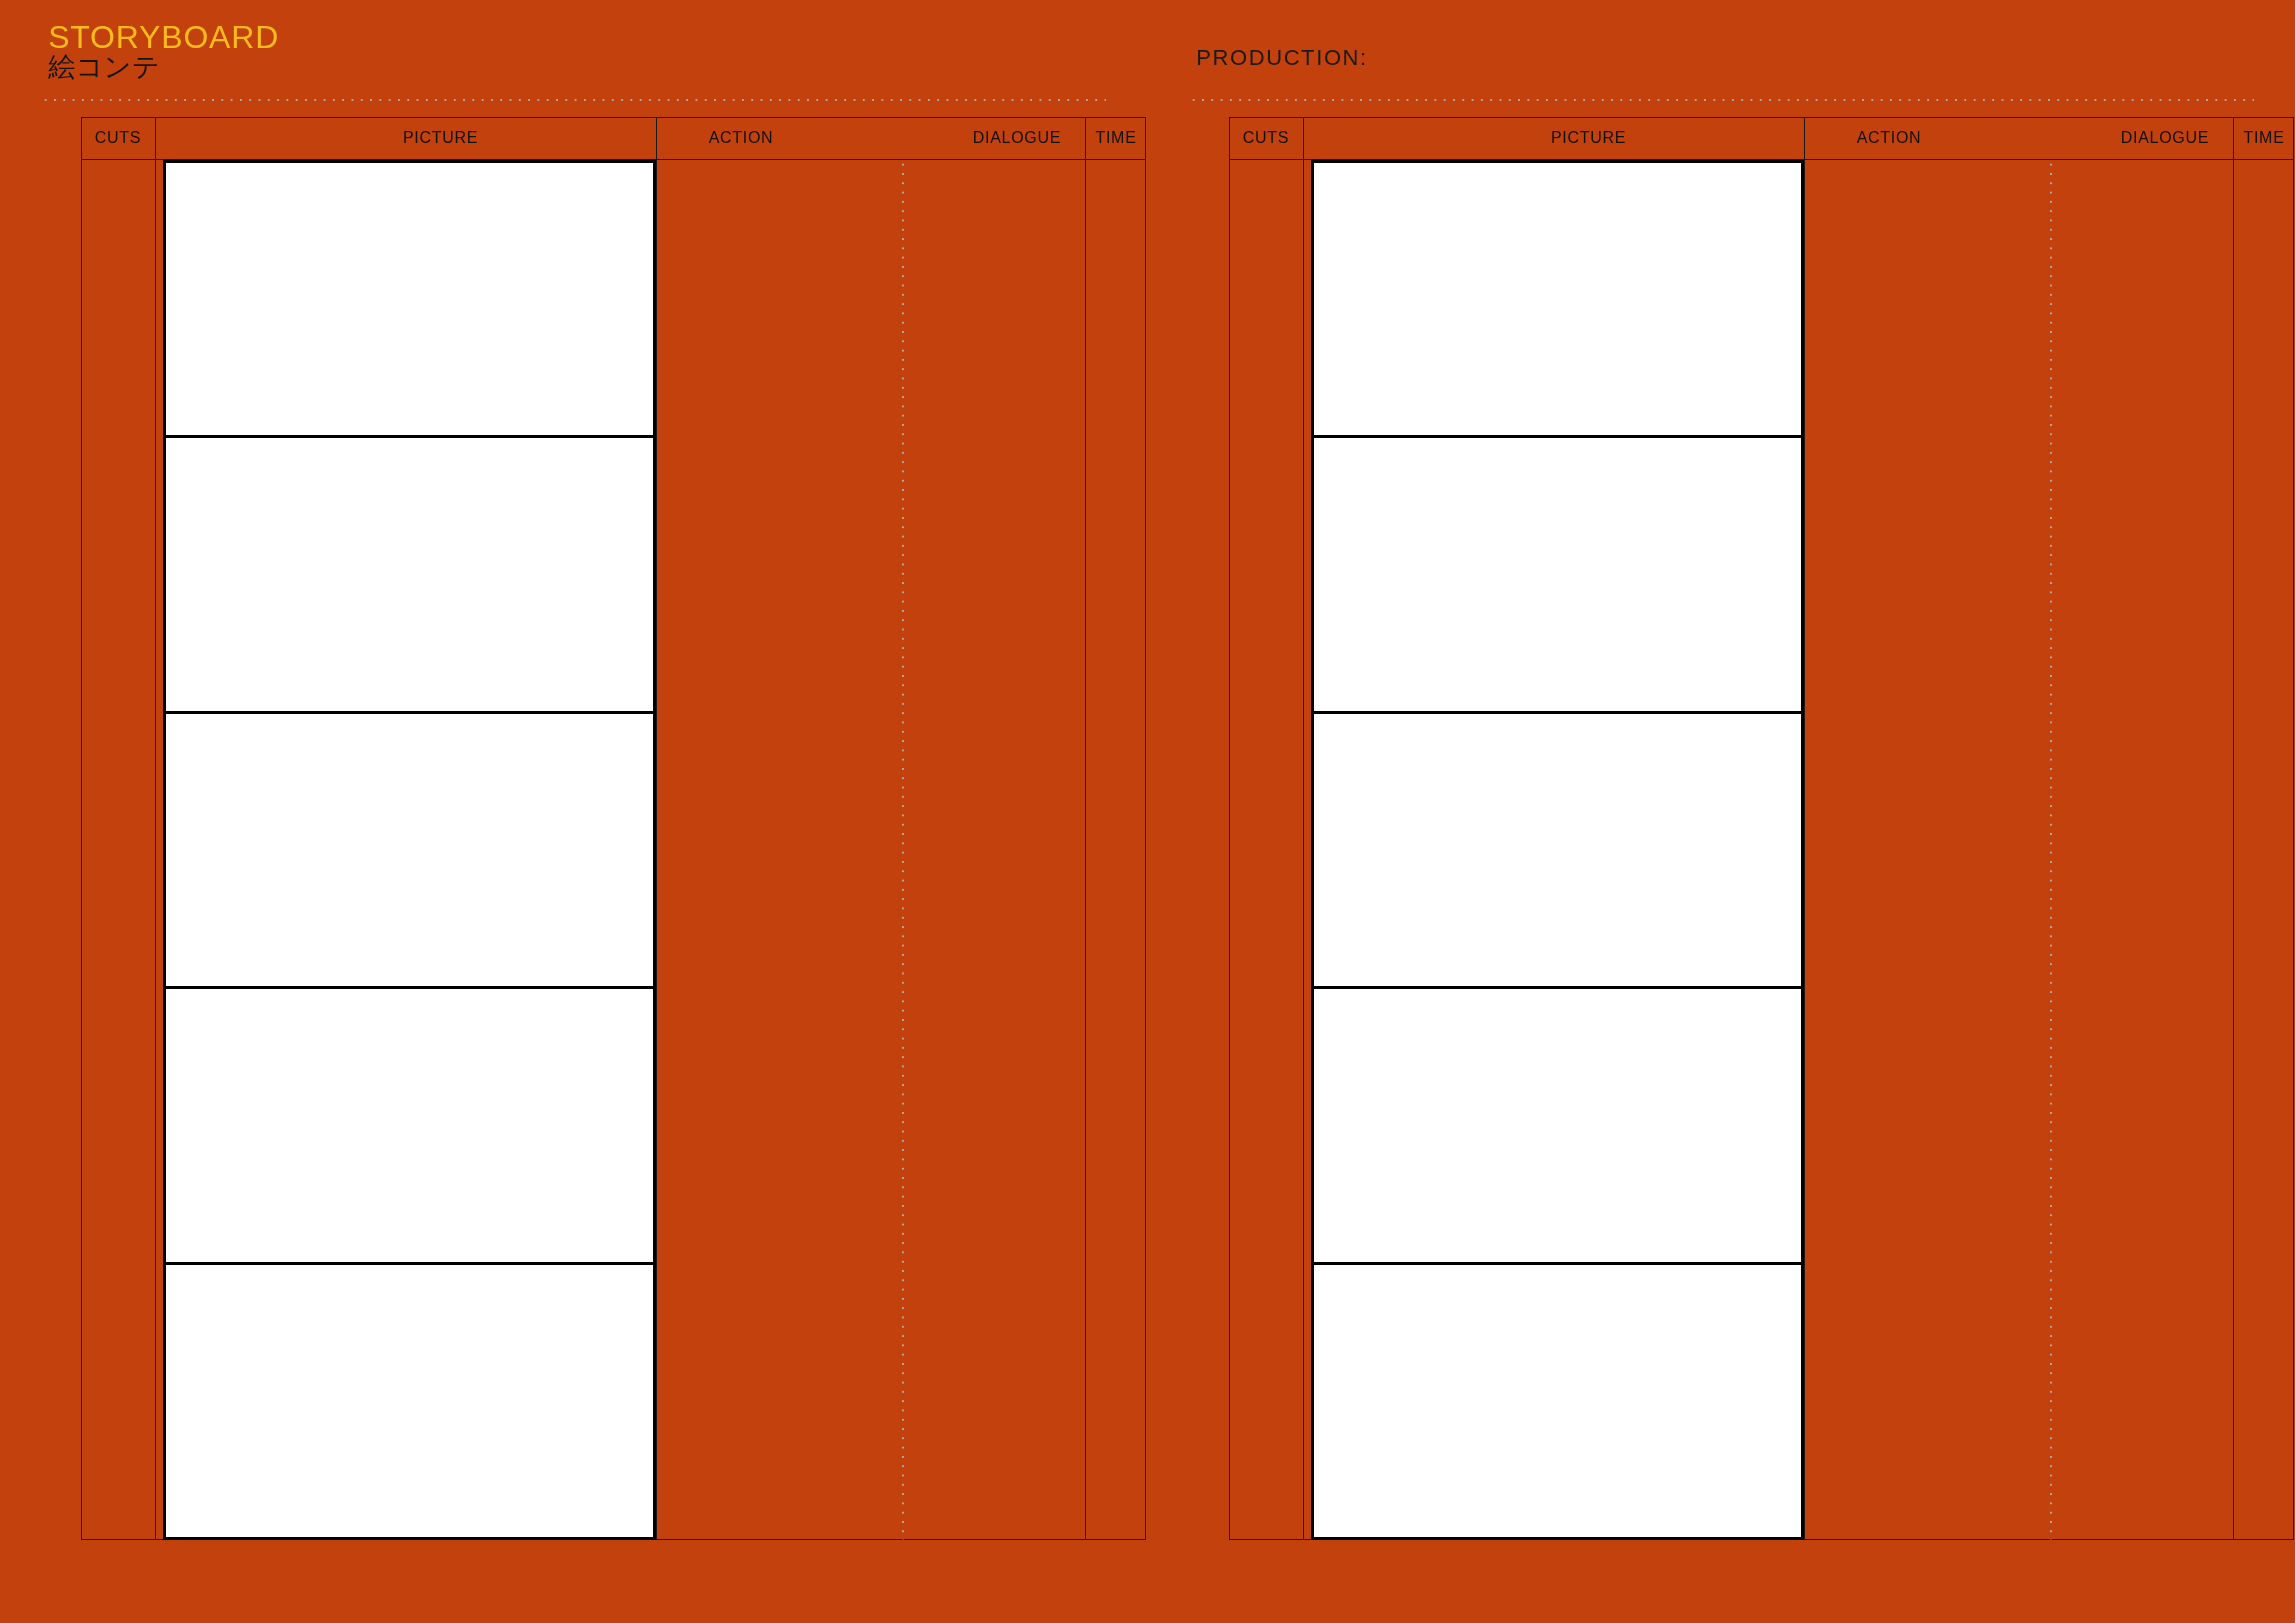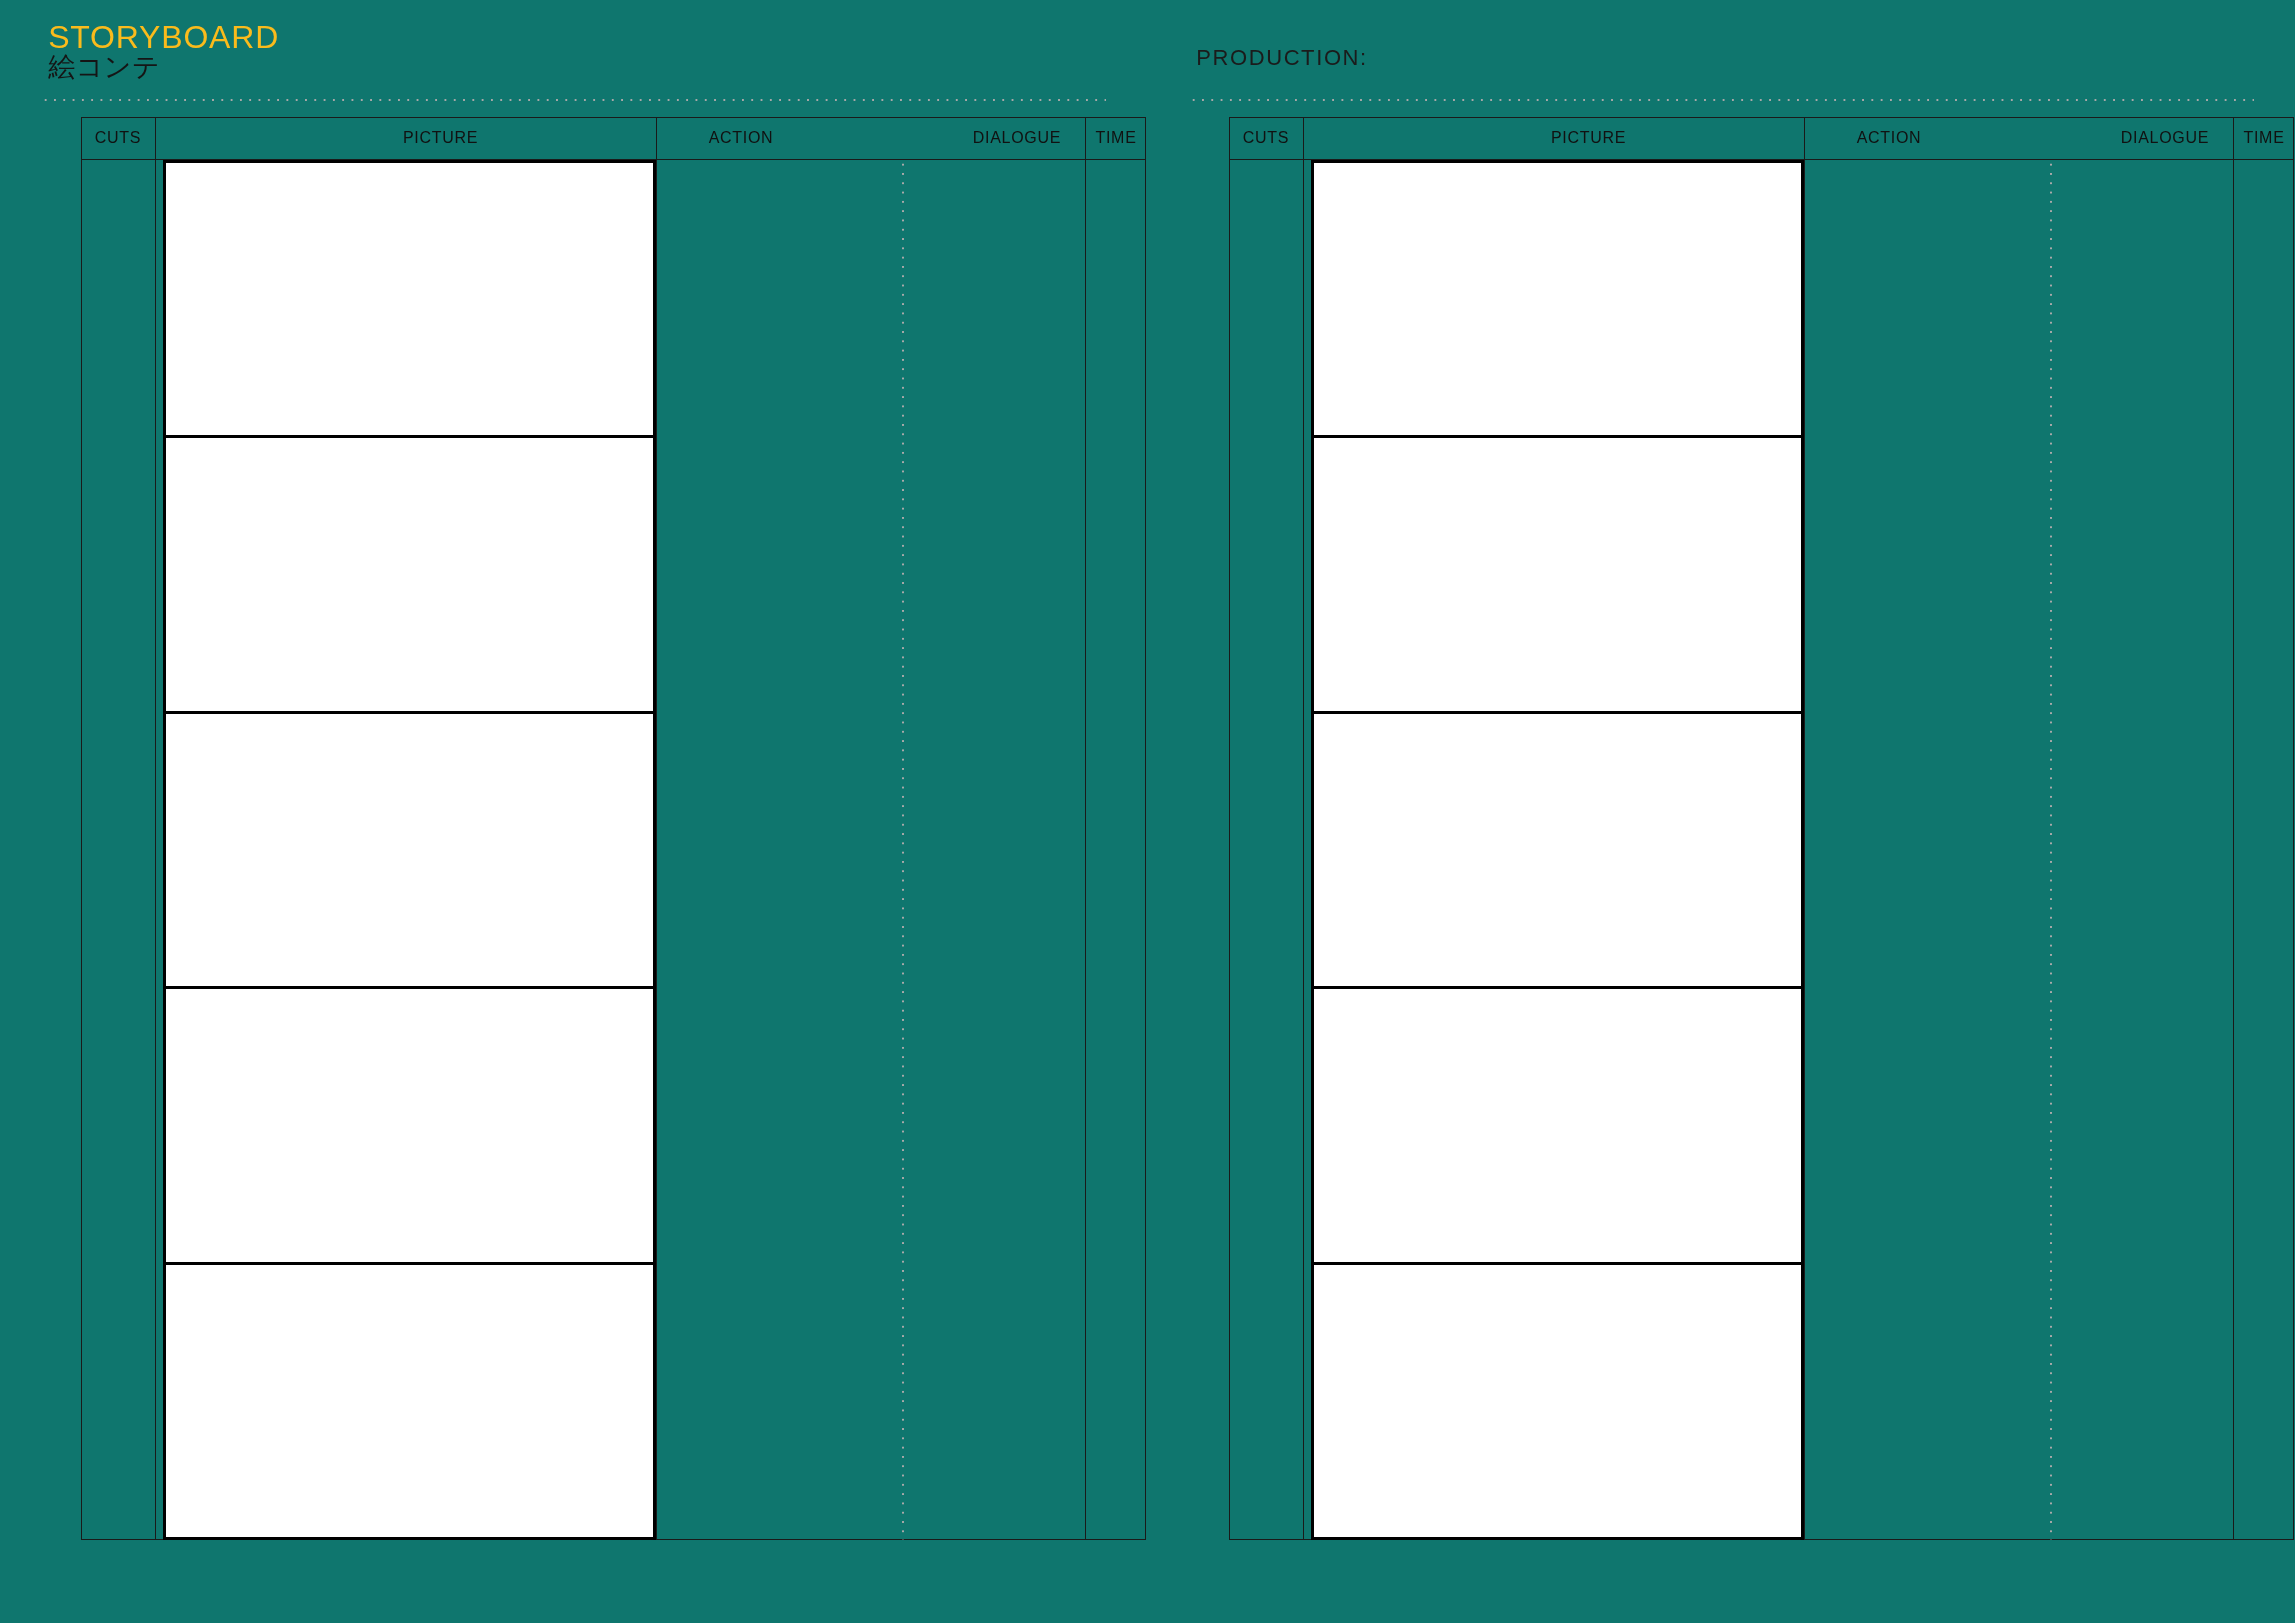--- a/index.html
+++ b/index.html
@@ -12,21 +12,21 @@
     height: 1623px;
     position: relative;
     font-family: "Liberation Sans", sans-serif;
     -webkit-font-smoothing: antialiased;
   }
 
   
   .page {
     position: absolute;
     inset: 0;
-    background: #0f766e;
+    background: #c2410c;
   }
 
   
   .panel {
     position: absolute;
     top: 0;
     width: 1065px;   
     height: 1623px;
   }
   .panel.left  { left: 41px; }

